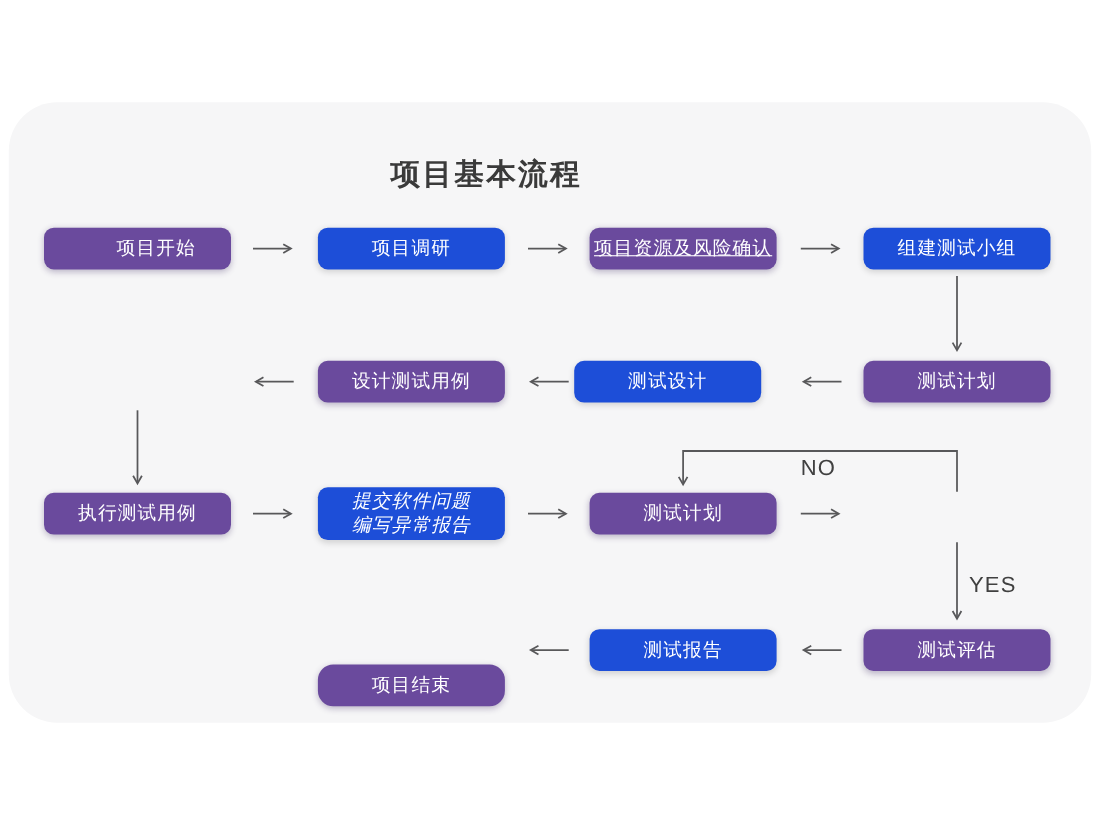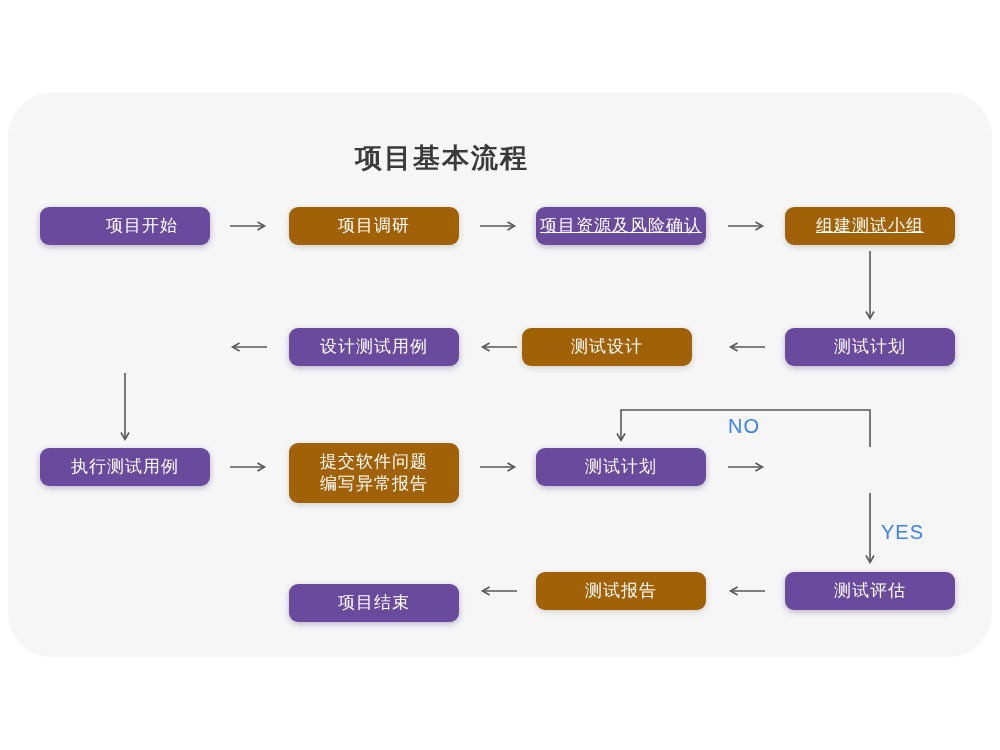--- a/index.html
+++ b/index.html
@@ -18,24 +18,24 @@
     text-align: center; font-size: 27px; font-weight: 600;
     color: #3a3a3a; letter-spacing: 2px;
   }
   .node {
     position: absolute; width: 170px; height: 38px;
     border-radius: 9px; display: flex; align-items: center; justify-content: center;
     font-size: 17px; color: #ffffff; letter-spacing: 1px;
     white-space: pre-line; text-align: center; line-height: 1.3;
   }
   .node.purple { background: #6a4a9d; box-shadow: 0 2px 6px rgba(50,30,90,0.30); }
-  .node.gray   { background: #a16207; box-shadow: 0 2px 6px rgba(0,0,0,0.15); }
-  .node.tall   { height: 60px; }
+  .node.gray   { background: #1d4ed8; box-shadow: 0 2px 6px rgba(0,0,0,0.15); }
+  .node.tall   { height: 48px; font-style: italic; }
   .edge-label {
-    position: absolute; font-size: 20px; color: #3b82f6; letter-spacing: 1px;
+    position: absolute; font-size: 20px; color: #404040; letter-spacing: 1px;
   }
   svg.connectors { position: absolute; left: 0; top: 0; width: 1000px; height: 750px; pointer-events: none; }
   svg.connectors path { stroke: #58585a; stroke-width: 1.6; fill: none; }
 </style>
 </head>
 <body>
 
 <div class="stage">
   <div class="card"></div>
 
@@ -68,30 +68,30 @@
 
     <path d="M870,493 V562" marker-end="url(#ah)"></path>
 
     <path d="M765,591 H731" marker-end="url(#ah)"></path>
     <path d="M517,591 H483" marker-end="url(#ah)"></path>
   </svg>
 
   <div class="node purple" style="left:40px;  top:207px;padding-left:34px;">项目开始</div>
   <div class="node gray" style="left:289px; top:207px;">项目调研</div>
   <div class="node purple" style="left:536px; top:207px;text-decoration:underline;">项目资源及风险确认</div>
-  <div class="node gray" style="left:785px; top:207px;text-decoration:underline;">组建测试小组</div>
+  <div class="node gray" style="left:785px; top:207px;">组建测试小组</div>
 
   <div class="node purple" style="left:289px; top:328px;">设计测试用例</div>
   <div class="node gray" style="left:522px; top:328px;">测试设计</div>
   <div class="node purple" style="left:785px; top:328px;">测试计划</div>
 
   <div class="node purple" style="left:40px;  top:448px;">执行测试用例</div>
   <div class="node gray tall" style="left:289px; top:443px;">提交软件问题
 编写异常报告</div>
   <div class="node purple" style="left:536px; top:448px;">测试计划</div>
 
-  <div class="node purple" style="left:289px; top:584px;">项目结束</div>
+  <div class="node purple" style="left:289px; top:604px;border-radius:14px;">项目结束</div>
   <div class="node gray" style="left:536px; top:572px;">测试报告</div>
   <div class="node purple" style="left:785px; top:572px;text-align:center;">测试评估</div>
 
   <div class="edge-label" style="left:728px; top:415px;">NO</div>
   <div class="edge-label" style="left:881px; top:521px;">YES</div>
 </div>
 
 </body></html>

